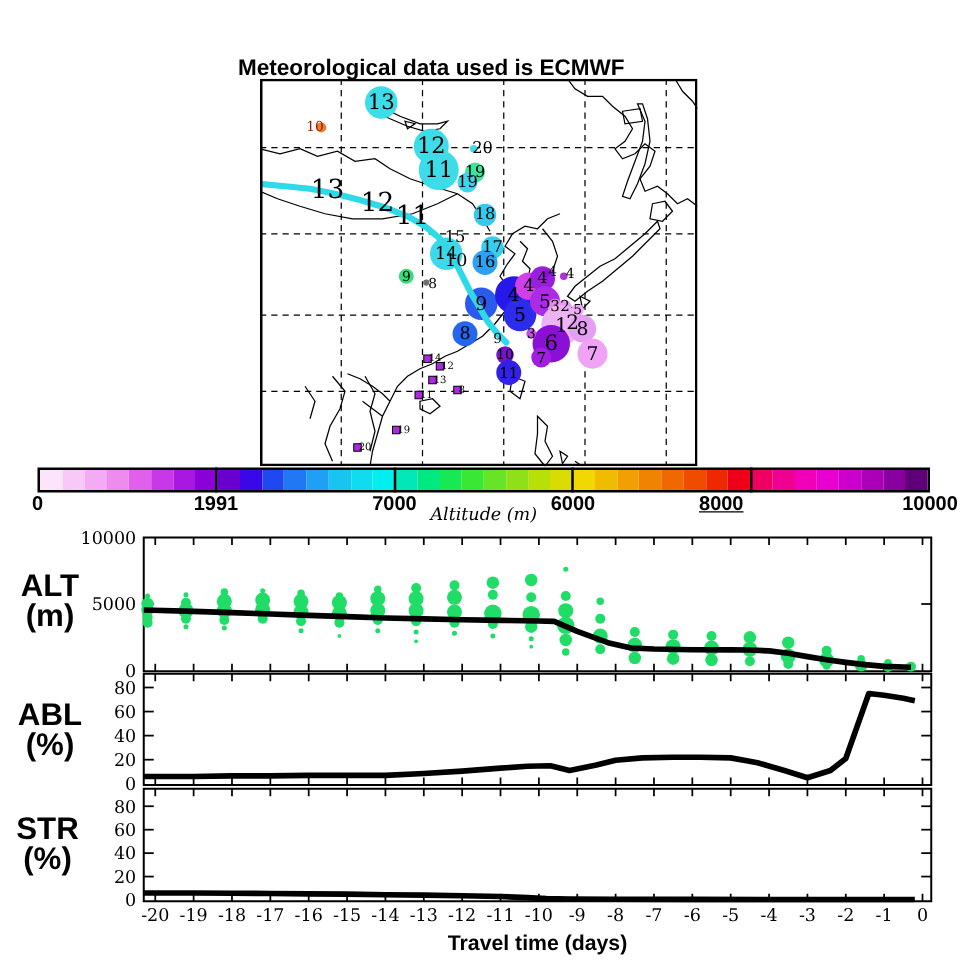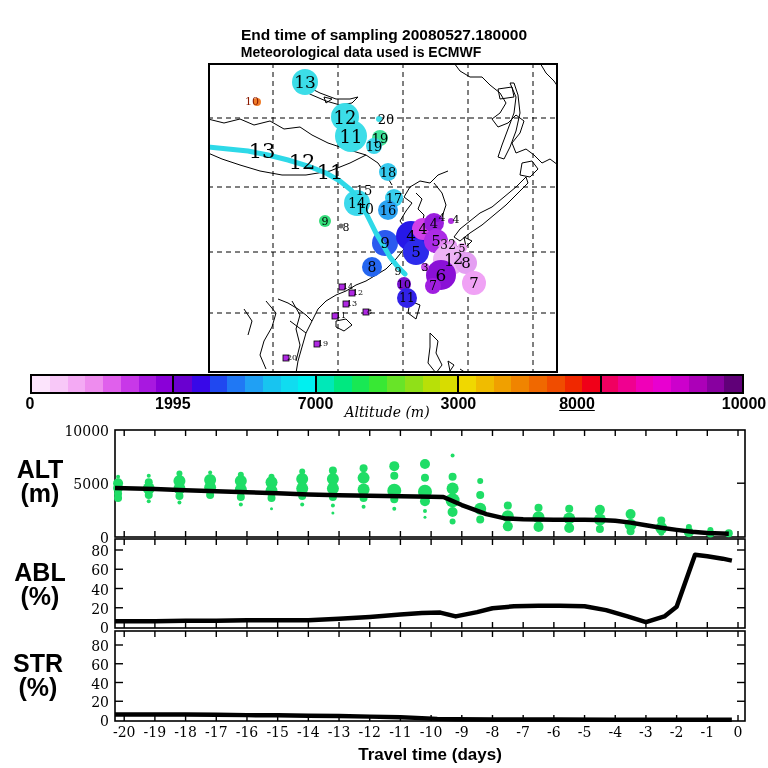--- a/index.html
+++ b/index.html
@@ -1,40 +1,39 @@
 <!DOCTYPE html>
 <html><head>
 <meta charset="utf-8">
 <style>
   html,body{margin:0;padding:0;background:#fff;}
   #stage{position:relative;width:768px;height:768px;background:#ffffff;overflow:hidden;
          font-family:"Liberation Sans",sans-serif;}
   .ttl{position:absolute;text-align:center;font-weight:700;color:#000;white-space:nowrap;}
   #t1{left:0;top:4px;width:690px;font-size:17px;}
   #t2{left:0;top:26px;width:768px;font-size:15.5px;display:flex;justify-content:center;gap:38px;}
-  #t3{left:16px;top:44px;width:690px;font-size:14px;}
+  #t3{left:0;top:44px;width:690px;font-size:18px;}
   #map-box{position:absolute;left:208px;top:63px;width:350px;height:310px;}
   #cbar{position:absolute;left:30px;top:374px;width:714px;height:20px;display:flex;
         border:2px solid #000;box-sizing:border-box;}
   #cbar .cell{flex:1 1 auto;}
   .cbar-sep{position:absolute;top:374px;width:2px;height:20px;background:#000;}
   .cbar-num{position:absolute;top:395px;font-size:16px;font-weight:700;color:#000;
             transform:translateX(-50%);white-space:nowrap;}
   #cbar-label{position:absolute;top:404px;left:30px;width:714px;text-align:center;
               font-family:"DejaVu Serif",serif;font-size:14px;color:#000;font-style:italic;}
   .pl{position:absolute;width:90px;text-align:center;font-weight:700;font-size:25px;color:#000;line-height:24px;}
   #panels-svg{position:absolute;left:0;top:0;}
   svg text{user-select:none;}
 </style>
 </head>
 <body>
 
 <div id="stage">
   <div id="t2" class="ttl">
-    <span>End time of sampling 20080527.180000</span>
   </div>
   <div id="t3" class="ttl">Meteorological data used is ECMWF</div>
 
   <div id="map-box">
     <svg id="map-svg" width="350" height="310" viewBox="0 0 350 310">
         <line x1="65" y1="0" x2="65" y2="310" stroke="#000" stroke-width="1" stroke-dasharray="5,4"></line>
         <line x1="130" y1="0" x2="130" y2="310" stroke="#000" stroke-width="1" stroke-dasharray="5,4"></line>
         <line x1="195" y1="0" x2="195" y2="310" stroke="#000" stroke-width="1" stroke-dasharray="5,4"></line>
         <line x1="260" y1="0" x2="260" y2="310" stroke="#000" stroke-width="1" stroke-dasharray="5,4"></line>
         <line x1="325" y1="0" x2="325" y2="310" stroke="#000" stroke-width="1" stroke-dasharray="5,4"></line>
@@ -489,18 +488,18 @@
       <text x="676.6270000000001" y="737" text-anchor="middle" font-family="&quot;DejaVu Serif&quot;,serif" font-size="14" fill="#000">-2</text>
       <text x="707.317" y="737" text-anchor="middle" font-family="&quot;DejaVu Serif&quot;,serif" font-size="14" fill="#000">-1</text>
       <text x="738.0070000000001" y="737" text-anchor="middle" font-family="&quot;DejaVu Serif&quot;,serif" font-size="14" fill="#000">0</text>
       <text x="430" y="760" text-anchor="middle" font-family="&quot;Liberation Sans&quot;,sans-serif" font-weight="700" font-size="17" fill="#000">Travel time (days)</text>
     </svg>
 <div class="cbar-sep" style="left: 171.8px;"></div>
     <div class="cbar-sep" style="left: 314.6px;"></div>
     <div class="cbar-sep" style="left: 457.4px;"></div>
     <div class="cbar-sep" style="left: 600.2px;"></div>
     <div class="cbar-num" style="left: 30px;">0</div>
-    <div class="cbar-num" style="left: 172.8px;">1995</div>
+    <div class="cbar-num" style="left: 172.8px;">1991</div>
     <div class="cbar-num" style="left: 315.6px;">7000</div>
-    <div class="cbar-num" style="left: 458.4px;">3000</div>
+    <div class="cbar-num" style="left: 458.4px;">6000</div>
     <div class="cbar-num" style="left: 577px; text-decoration: underline;">8000</div>
     <div class="cbar-num" style="left: 744px;">10000</div>
   </div>
 
 </body></html>

